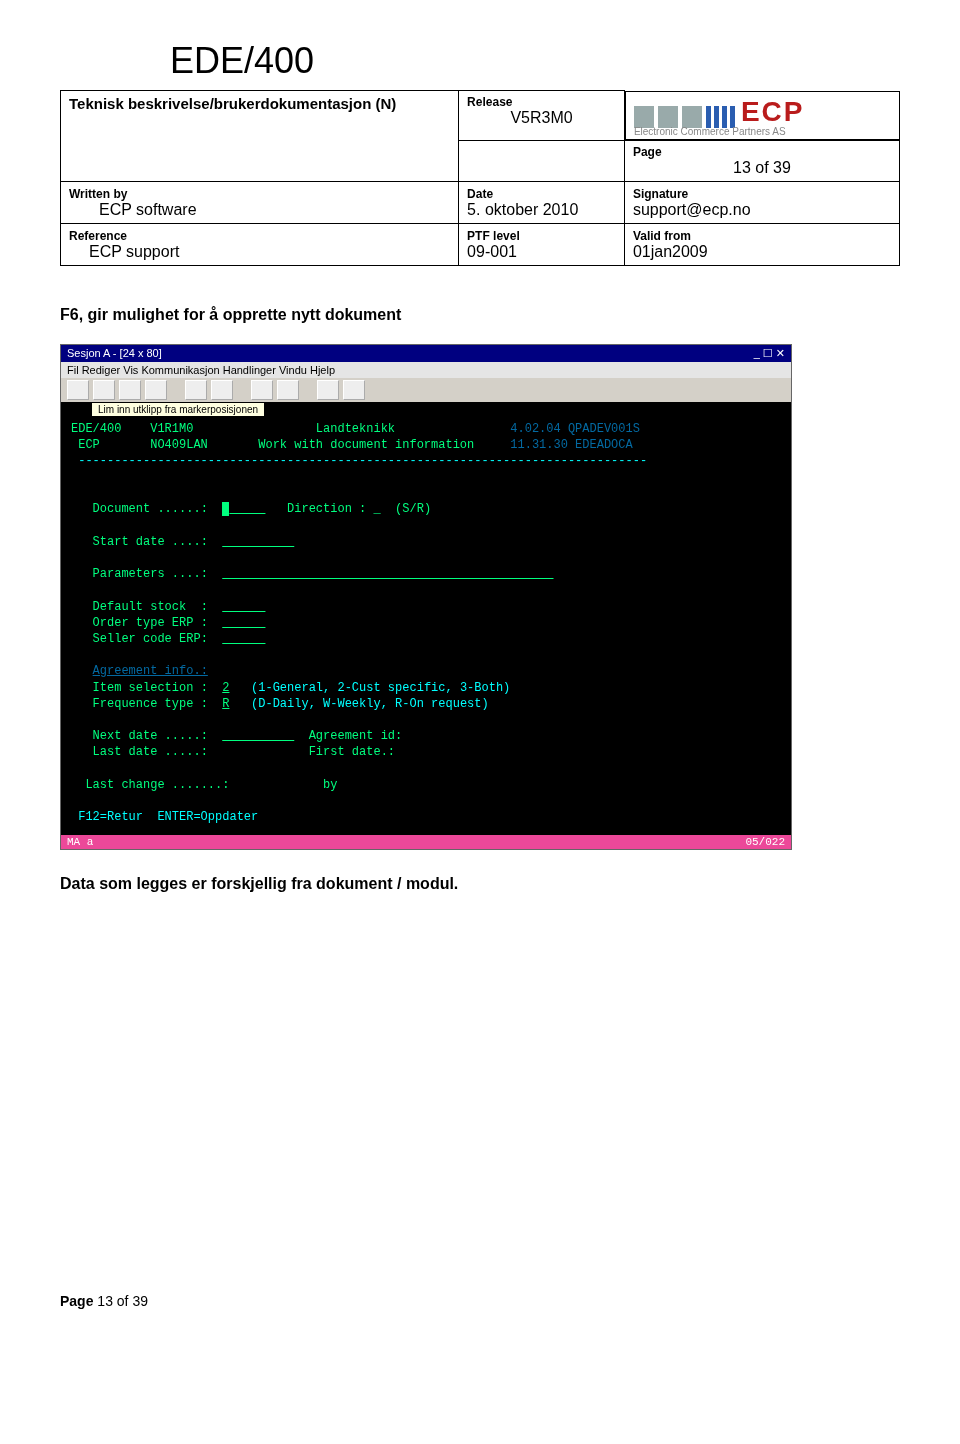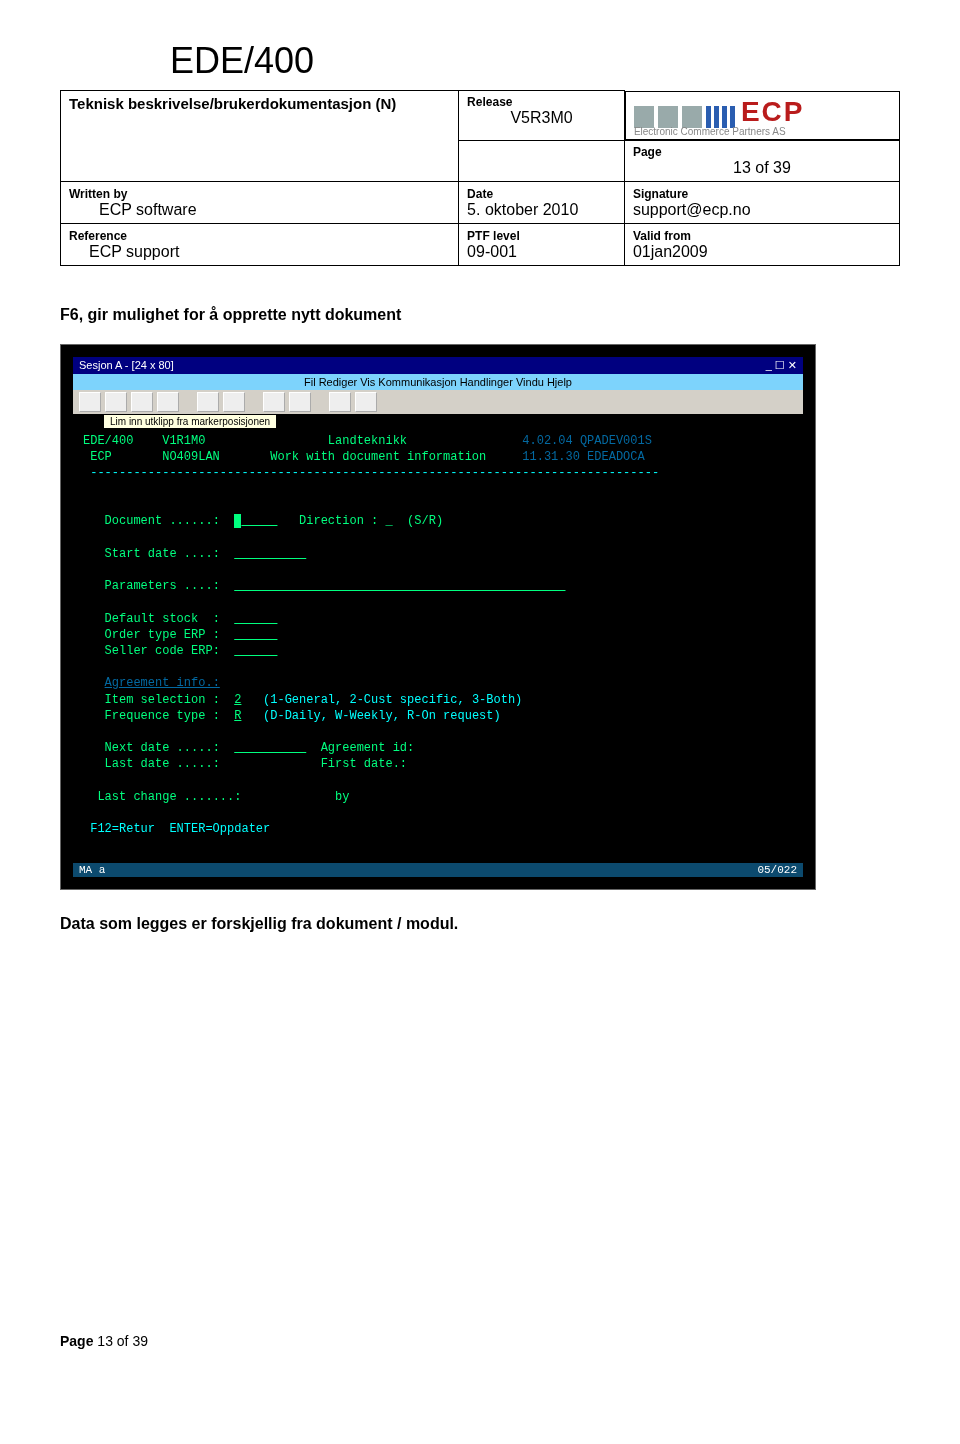--- a/index.html
+++ b/index.html
@@ -46,33 +46,32 @@
   .section-heading {
     font-size: 16px;
     font-weight: bold;
     margin: 40px 0 20px 0;
   }
   .term-window {
     background:#000;
     color:#0f0;
     font-family: "Courier New", monospace;
     font-size:12px;
-    padding:12px;
+    padding:0;
     width:730px;
     border:1px solid #666;
   }
   .titlebar {
     background:#000080; color:#fff; font-size:11px; padding:2px 6px;
     display:flex; justify-content:space-between;
     font-family: Tahoma, sans-serif;
   }
   .menubar {
-    background:#7dd3fc; color:#000; font-size:11px; padding:2px 6px;
+    background:#e5e5e5; color:#000; font-size:11px; padding:2px 6px;
     font-family: Tahoma, sans-serif;
-    text-align: center;
   }
   .toolbar {
     background:#d4d0c8; padding:2px 6px; display:flex; gap:4px;
   }
   .tb-btn { width:20px; height:18px; background:#eee; border:1px outset #fff;}
   .tooltip-bar {
     background:#ffffe0; color:#000; font-size:10px; padding:1px 6px;
     font-family: Tahoma, sans-serif; border:1px solid #000; width:fit-content; margin-left:30px;
   }
   .screen {
@@ -80,24 +79,23 @@
     white-space:pre;
     line-height:1.35;
   }
   .green { color:#00ff7f; }
   .teal { color:#00ffff; }
   .white { color:#0369a1; }
   .underline { text-decoration: underline; }
   .cursor { background:#00ff7f; color:#000; }
   .divider { color:#00ffff; }
   .statusbar {
-    background:#0c4a6e; color:#fff; font-size:11px; padding:1px 6px;
+    background:#ec4899; color:#fff; font-size:11px; padding:1px 6px;
     display:flex; justify-content:space-between;
     font-family: "Courier New", monospace;
-    margin-top: 16px;
   }
   .statusbar2 {
     background:#d4d0c8; color:#000; font-size:10px; padding:2px 6px;
     font-family: Tahoma, sans-serif;
   }
   .body-text {
     font-size:16px; font-weight:bold; margin:25px 0;
   }
   .footer {
     margin-top:400px; font-size:14px;

